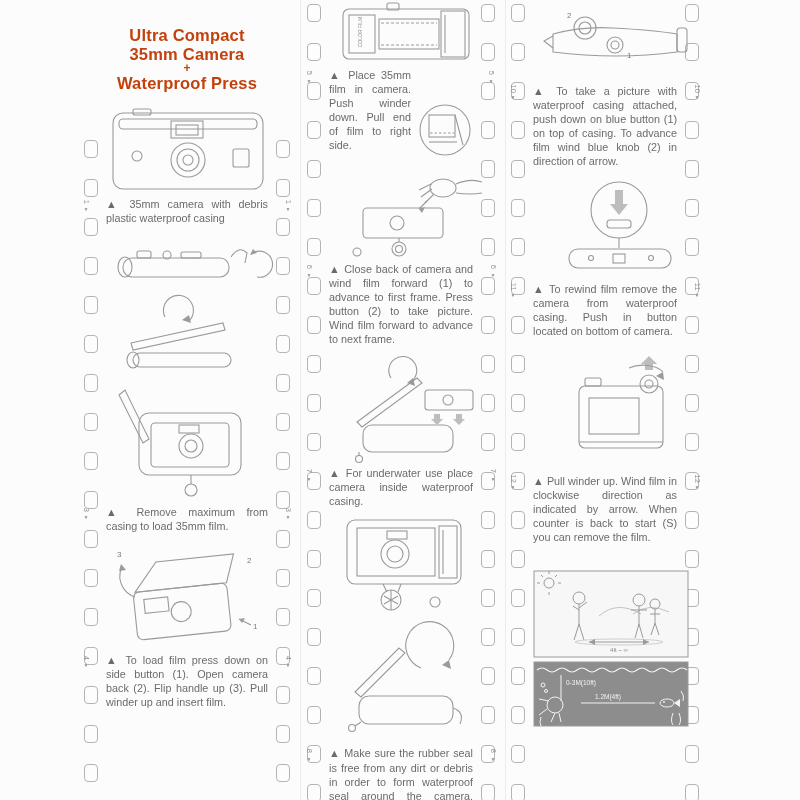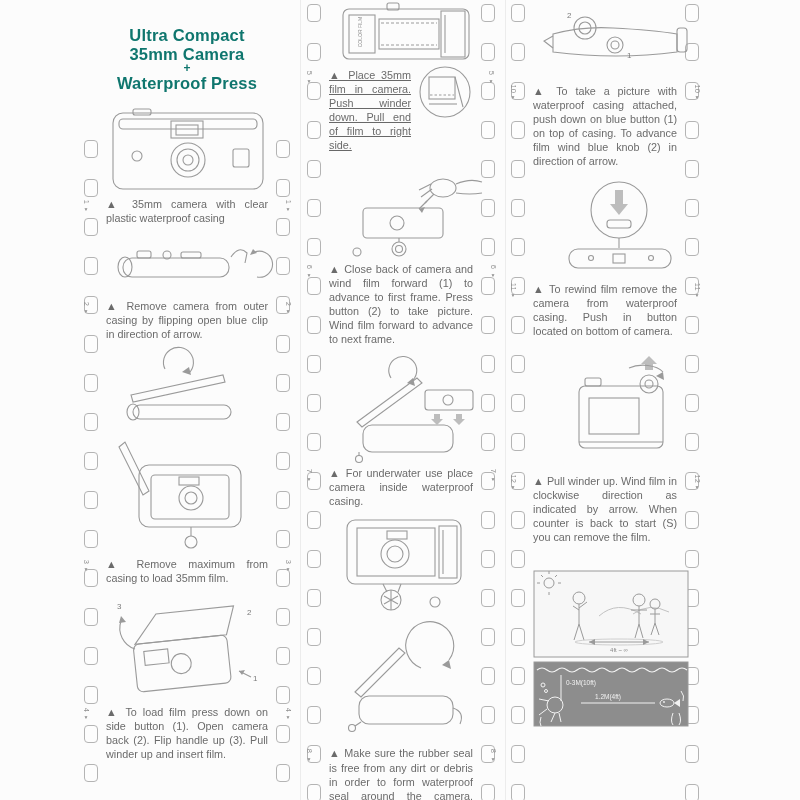--- a/index.html
+++ b/index.html
@@ -42,27 +42,27 @@
     display:flex;flex-direction:column;align-items:center;
     color:#8f8f8f;line-height:1;
     pointer-events:none;
   }
   .marker .n{font-size:7.5px;transform:rotate(90deg);display:block;}
   .marker .a{font-size:5px;margin-top:2px;display:block;}
   .marker-l{left:-28px;}
   .marker-r{right:-28px;}
 
   .title{
-    text-align:center;font-weight:bold;color:#0f766e;
+    text-align:center;font-weight:bold;color:#c2410c;
     margin-top:26px;margin-bottom:14px;
     font-size:16.5px;line-height:1.15;letter-spacing:.2px;
   }
   .title .plus{font-size:12px;line-height:.8;}
 
-  .cap5row{display:flex;align-items:flex-start;gap:6px;text-decoration:underline;}
+  .cap5row{display:flex;align-items:flex-end;gap:6px;}
   .cap5row .caption{flex:1;}
 
   svg{overflow:visible;}
   svg text{font-family:"Liberation Sans",sans-serif;}
 </style>
 </head>
 <body>
 
 <div class="page">
   <div class="gutter-line" style="left:300px"></div>
@@ -129,44 +129,33 @@
       </svg>
       <div class="caption">
         <span class="marker marker-l">
             <span class="n">1</span>
             <span class="a">▼</span>
           </span>
         <span class="marker marker-r">
             <span class="n">1</span>
             <span class="a">▼</span>
           </span>
-        <span>▲ 35mm camera with clear plastic waterproof casing</span>
+        <span>▲ 35mm camera with debris plastic waterproof casing</span>
       </div>
 
       <svg class="illus" width="160" height="64" viewBox="0 0 160 64" fill="none" stroke="#9a9a9a" stroke-width="1.1">
         <ellipse cx="18" cy="36" rx="7" ry="10"></ellipse>
         <rect x="16" y="27" width="106" height="19" rx="9"></rect>
         <rect x="30" y="20" width="14" height="7" rx="2"></rect>
         <circle cx="60" cy="24" r="4"></circle>
         <rect x="74" y="21" width="20" height="6" rx="2"></rect>
         <path d="M124,26 q8,-12 16,-4 l-2,10"></path>
         <path d="M150,46 a13,13 0 1 0 -4,-24"></path>
         <path d="M146,18 l4,4 l-7,2 z" fill="#9a9a9a" stroke="none"></path>
       </svg>
-      <div class="caption">
-        <span class="marker marker-l">
-            <span class="n">2</span>
-            <span class="a">▼</span>
-          </span>
-        <span class="marker marker-r">
-            <span class="n">2</span>
-            <span class="a">▼</span>
-          </span>
-        <span>▲  Remove camera from outer casing by flipping open blue clip in direction of arrow.</span>
-      </div>
 
       <svg class="illus" width="160" height="206" viewBox="0 0 160 206" fill="none" stroke="#9a9a9a" stroke-width="1.1">
         <path d="M58,22 a15,15 0 1 1 24,4"></path>
         <path d="M82,20 l2,8 l-9,-3 z" fill="#9a9a9a" stroke="none"></path>
         <polygon points="24,48 116,28 118,35 26,55"></polygon>
         <rect x="26" y="58" width="98" height="14" rx="7"></rect>
         <ellipse cx="26" cy="65" rx="6" ry="8"></ellipse>
         <polygon points="36,148 12,100 18,95 42,144"></polygon>
         <rect x="32" y="118" width="102" height="62" rx="10"></rect>
         <rect x="44" y="128" width="78" height="44" rx="4"></rect>

